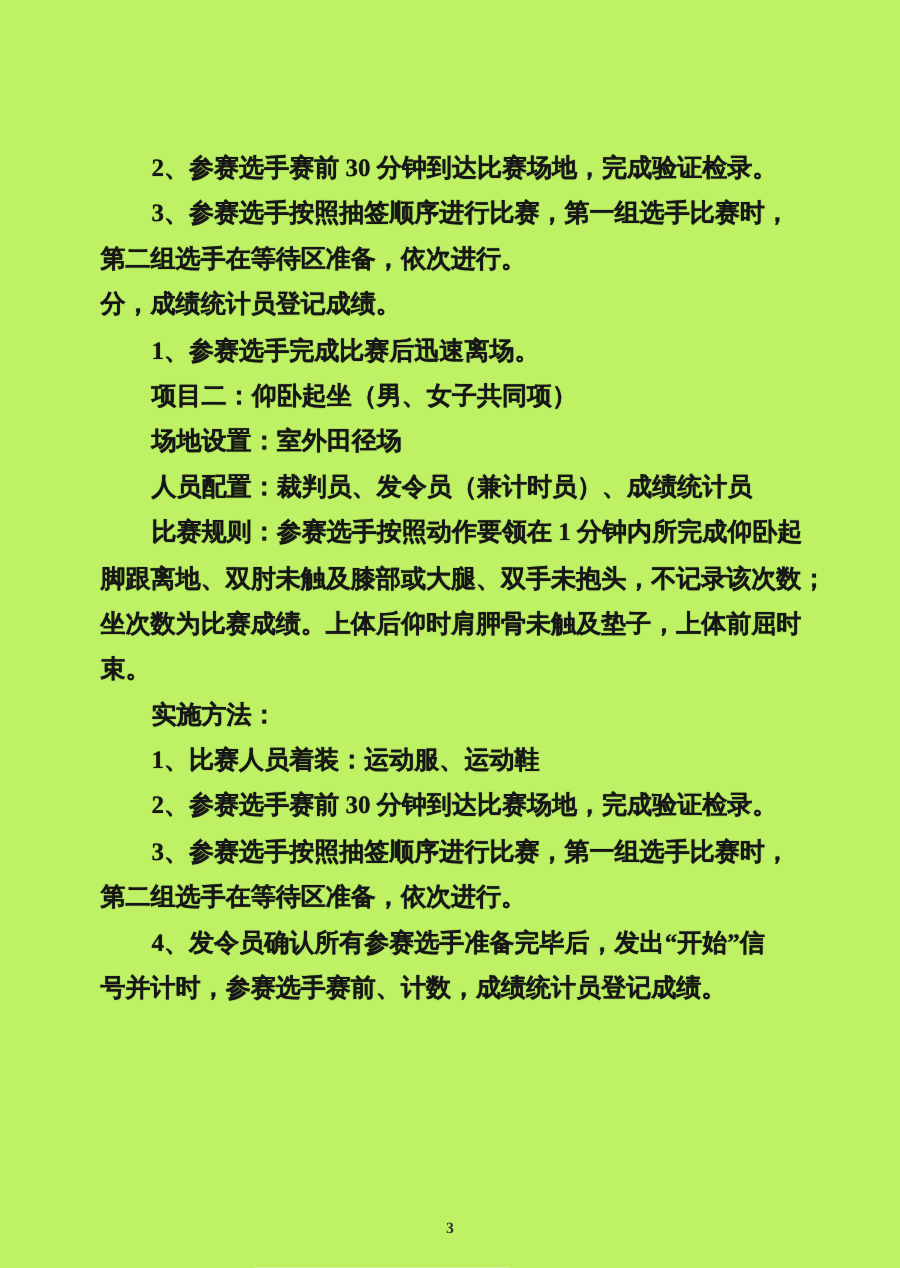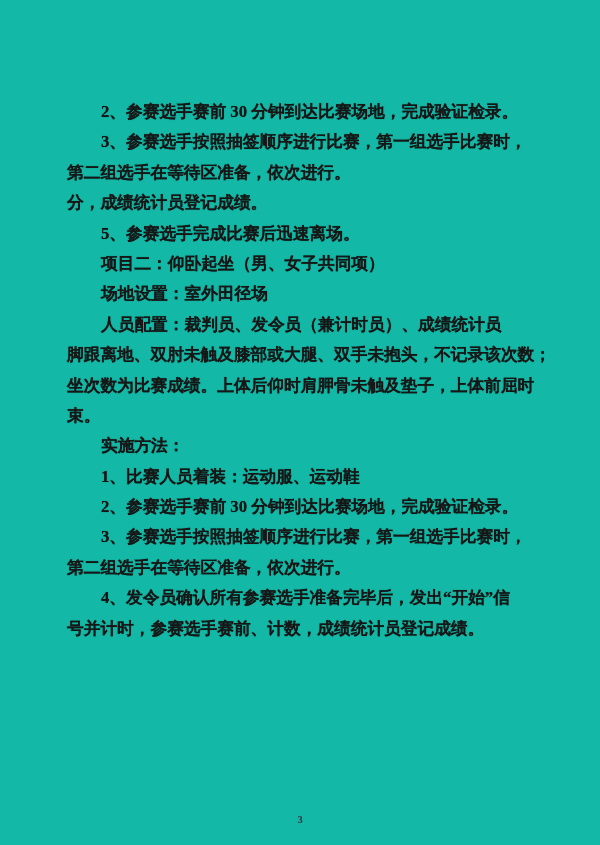--- a/index.html
+++ b/index.html
@@ -13,21 +13,21 @@
     position: relative;
     overflow: hidden;
     font-family: "Liberation Serif", serif;
   }
   .page {
     position: absolute;
     left: 0;
     top: 0;
     width: 600px;
     height: 845px;
-    background: #14b8a6;
+    background: #bef264;
   }
   .content {
     position: absolute;
     left: 67px;
     top: 97px;
     width: 482px;
   }
   .line {
     font-size: 16.7px;
     font-weight: bold;
@@ -56,24 +56,25 @@
 </style>
 </head>
 <body>
 
 <div class="page">
   <div class="content">
       <div class="line indent">2、参赛选手赛前 30 分钟到达比赛场地，完成验证检录。</div>
       <div class="line indent">3、参赛选手按照抽签顺序进行比赛，第一组选手比赛时，</div>
       <div class="line">第二组选手在等待区准备，依次进行。</div>
       <div class="line">分，成绩统计员登记成绩。</div>
-      <div class="line indent">5、参赛选手完成比赛后迅速离场。</div>
+      <div class="line indent">1、参赛选手完成比赛后迅速离场。</div>
       <div class="line indent">项目二：仰卧起坐（男、女子共同项）</div>
       <div class="line indent">场地设置：室外田径场</div>
       <div class="line indent">人员配置：裁判员、发令员（兼计时员）、成绩统计员</div>
+      <div class="line indent">比赛规则：参赛选手按照动作要领在 1 分钟内所完成仰卧起</div>
       <div class="line">脚跟离地、双肘未触及膝部或大腿、双手未抱头，不记录该次数；</div>
       <div class="line">坐次数为比赛成绩。上体后仰时肩胛骨未触及垫子，上体前屈时</div>
       <div class="line">束。</div>
       <div class="line indent">实施方法：</div>
       <div class="line indent">1、比赛人员着装：运动服、运动鞋</div>
       <div class="line indent">2、参赛选手赛前 30 分钟到达比赛场地，完成验证检录。</div>
       <div class="line indent">3、参赛选手按照抽签顺序进行比赛，第一组选手比赛时，</div>
       <div class="line">第二组选手在等待区准备，依次进行。</div>
       <div class="line indent">4、发令员确认所有参赛选手准备完毕后，发出“开始”信</div>
       <div class="line">号并计时，参赛选手赛前、计数，成绩统计员登记成绩。</div>

